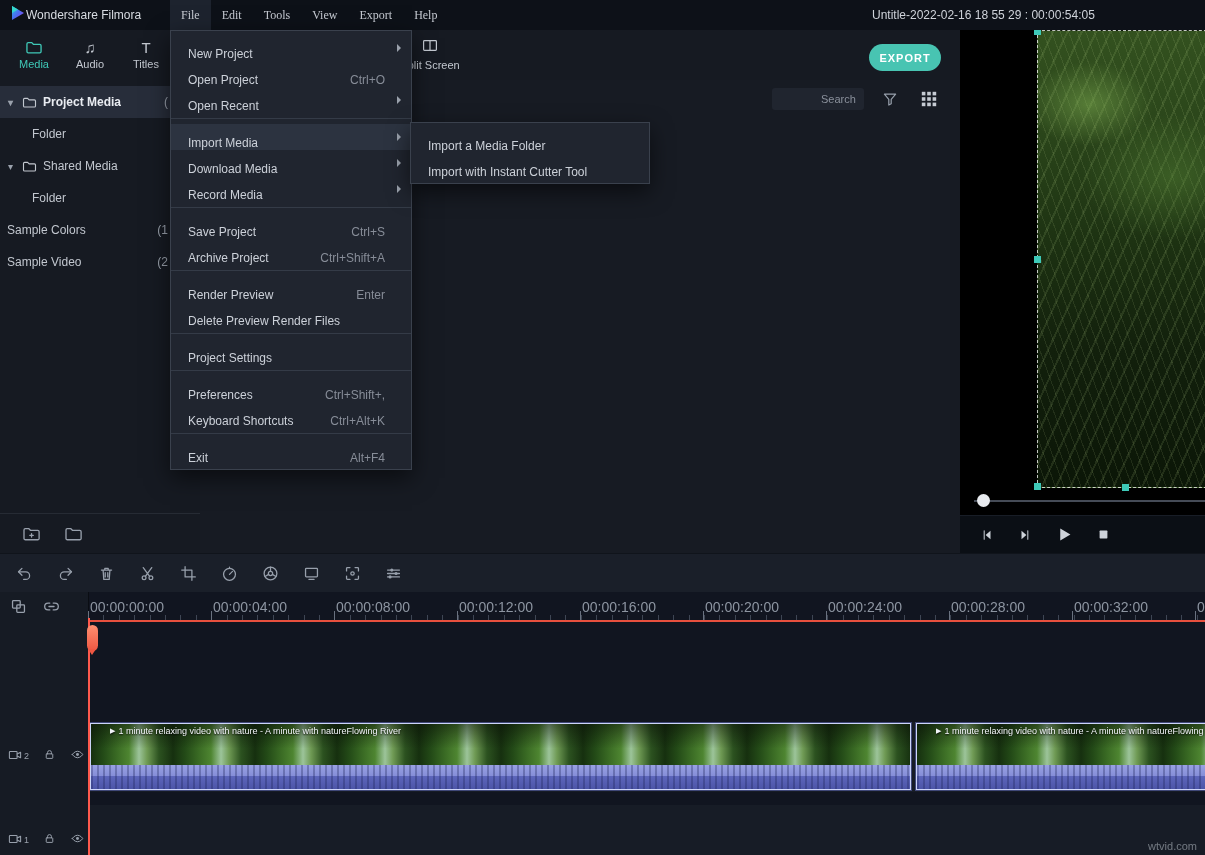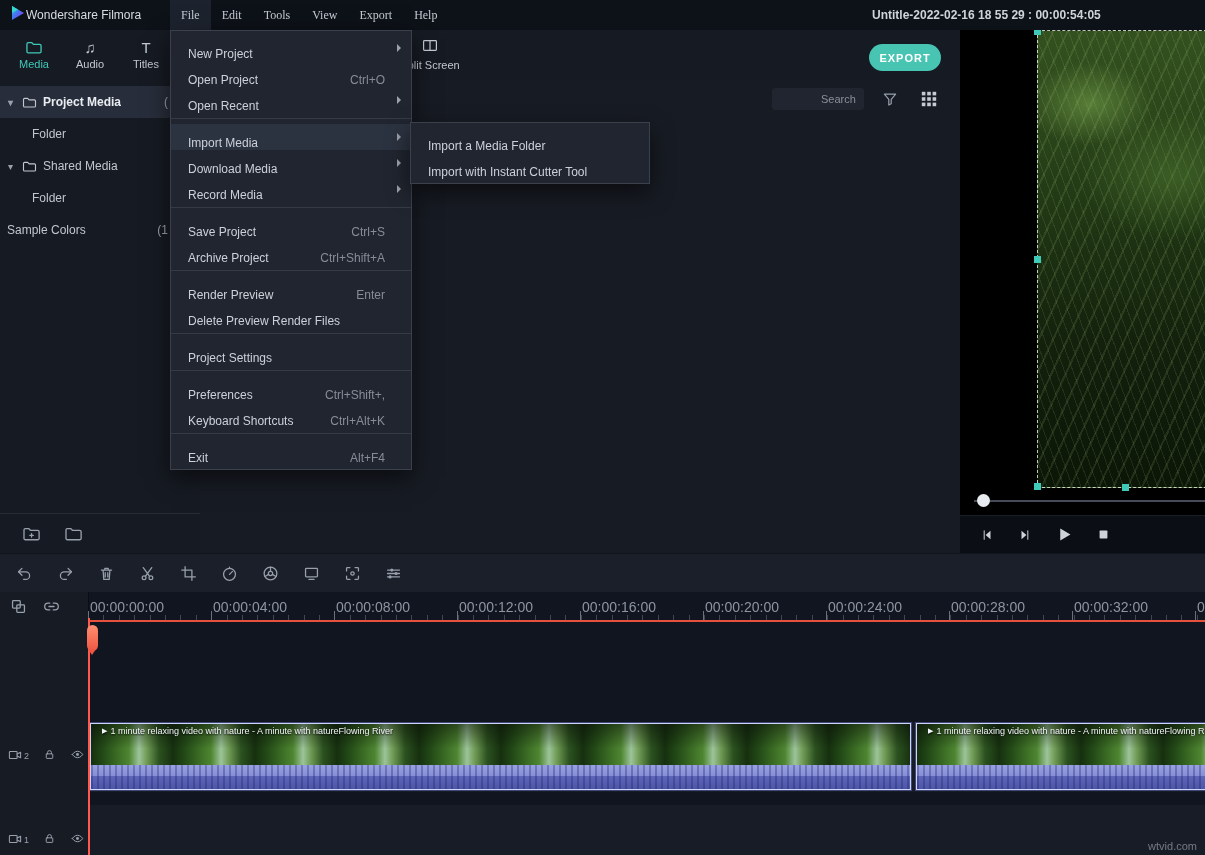--- a/index.html
+++ b/index.html
@@ -7,21 +7,21 @@
             font-family:"Liberation Sans", sans-serif; background:#171b23; color:#c6cad2; }
 
   
   .topbar { position:absolute; left:0; top:0; width:1205px; height:30px; background:#0d1118;
             display:flex; align-items:center; z-index:40; }
   .logo { margin-left:10px; }
   .app-title { font-size:12px; color:#d8dce2; }
   .menus { position:absolute; left:170px; top:0; height:30px; display:flex; align-items:center; }
   .menu-item { padding:0 11px; font-size:12px; color:#c6cad2; line-height:30px; cursor:default;font-family:Liberation Serif, serif; }
   .menu-item.open { background:#1d232e; }
-  .proj-title { position:absolute; left:872px; top:0; line-height:30px; font-size:12px; color:#cfd3da;font-weight:bold; }
+  .proj-title { position:absolute; left:872px; top:0; line-height:30px; font-size:12px; color:#cfd3da; }
 
   
   .subbar { position:absolute; left:0; top:30px; width:960px; height:50px; background:#161a22;
             border-bottom:1px solid #0d1119; }
   .tabs { position:absolute; left:6px; top:0; display:flex; }
   .tab { width:56px; height:50px; display:flex; flex-direction:column; align-items:center; justify-content:center; gap:3px; }
   .tab .tlabel { font-size:11px; color:#c3c8d0; }
   .tab.active .tlabel { color:#3fc8b7; }
   .glyph { font-size:15px; line-height:15px; color:#c3c8d0; }
   .split-item { position:absolute; left:397px; top:8px; width:66px; text-align:center; }
@@ -101,21 +101,21 @@
   .tnum { font-size:9px; color:#9aa1ac; }
 
   .clip { position:absolute; top:131px; height:67px; border:1px solid #ccd4f8; box-sizing:border-box;
           background:#6a74c4; box-shadow:0 0 0 1px rgba(98,110,190,.55); display:flex; flex-direction:column;
           overflow:hidden; z-index:4; }
   .clip1 { left:90px; width:821px; } .clip2 { left:916px; width:560px; }
   .thumbs { height:41px; position:relative;
             background:
               linear-gradient(180deg, rgba(8,12,6,.5), rgba(8,12,6,0) 60%),
               repeating-linear-gradient(90deg,#16300f 0px,#234a17 12px,#3a6b24 26px,#4e8531 38px,#9cc49a 48px,#6f9a54 56px,#2c5220 68px,#16300f 82px); }
-  .clip-label { position:absolute; left:11px; right:2px; top:2px; font-size:9px; color:#f2f4f8;
+  .clip-label { position:absolute; left:19px; right:2px; top:2px; font-size:9px; color:#f2f4f8;
                 white-space:nowrap; overflow:hidden; text-shadow:0 1px 2px rgba(0,0,0,.9);
                 display:flex; align-items:center; gap:3px; }
   .clip-label .pg { font-size:7px; }
   .audio { flex:1;
            background:
              repeating-linear-gradient(90deg, rgba(24,31,82,.30) 0 2px, transparent 2px 6px),
              linear-gradient(180deg,#99a1e2 0%,#858ed8 46%,#5d66bb 46%,#4c55a8 100%); }
   .watermark { position:absolute; right:8px; bottom:3px; font-size:11px; color:rgba(190,196,204,.55); z-index:10; }
 
   
@@ -213,20 +213,24 @@
           <path class="st st-lite" d="M2 4.5A1.5 1.5 0 0 1 3.5 3h4l2 2h7A1.5 1.5 0 0 1 18 6.5V13a1.5 1.5 0 0 1-1.5 1.5h-13A1.5 1.5 0 0 1 2 13z"></path>
         </svg>
         <span class="lbl">Shared Media</span>
       </div>
       <div class="mrow child">
         <span class="lbl">Folder</span>
       </div>
       <div class="mrow plain">
         <span class="lbl">Sample Colors</span>
         <span class="cnt">(1</span>
+      </div>
+      <div class="mrow plain">
+        <span class="lbl">Sample Video</span>
+        <span class="cnt">(2</span>
       </div>
     </div>
     <div class="panel-footer">
       <span class="tbtn">
         <svg width="20" height="16" viewBox="0 0 22 18">
           <path class="st" d="M2 4.5A1.5 1.5 0 0 1 3.5 3h4l2 2h8A1.5 1.5 0 0 1 19 6.5V14a1.5 1.5 0 0 1-1.5 1.5h-14A1.5 1.5 0 0 1 2 14z"></path>
           <path class="st" d="M10.5 8.5v4M8.5 10.5h4"></path>
         </svg>
       </span>
       <span class="tbtn">

